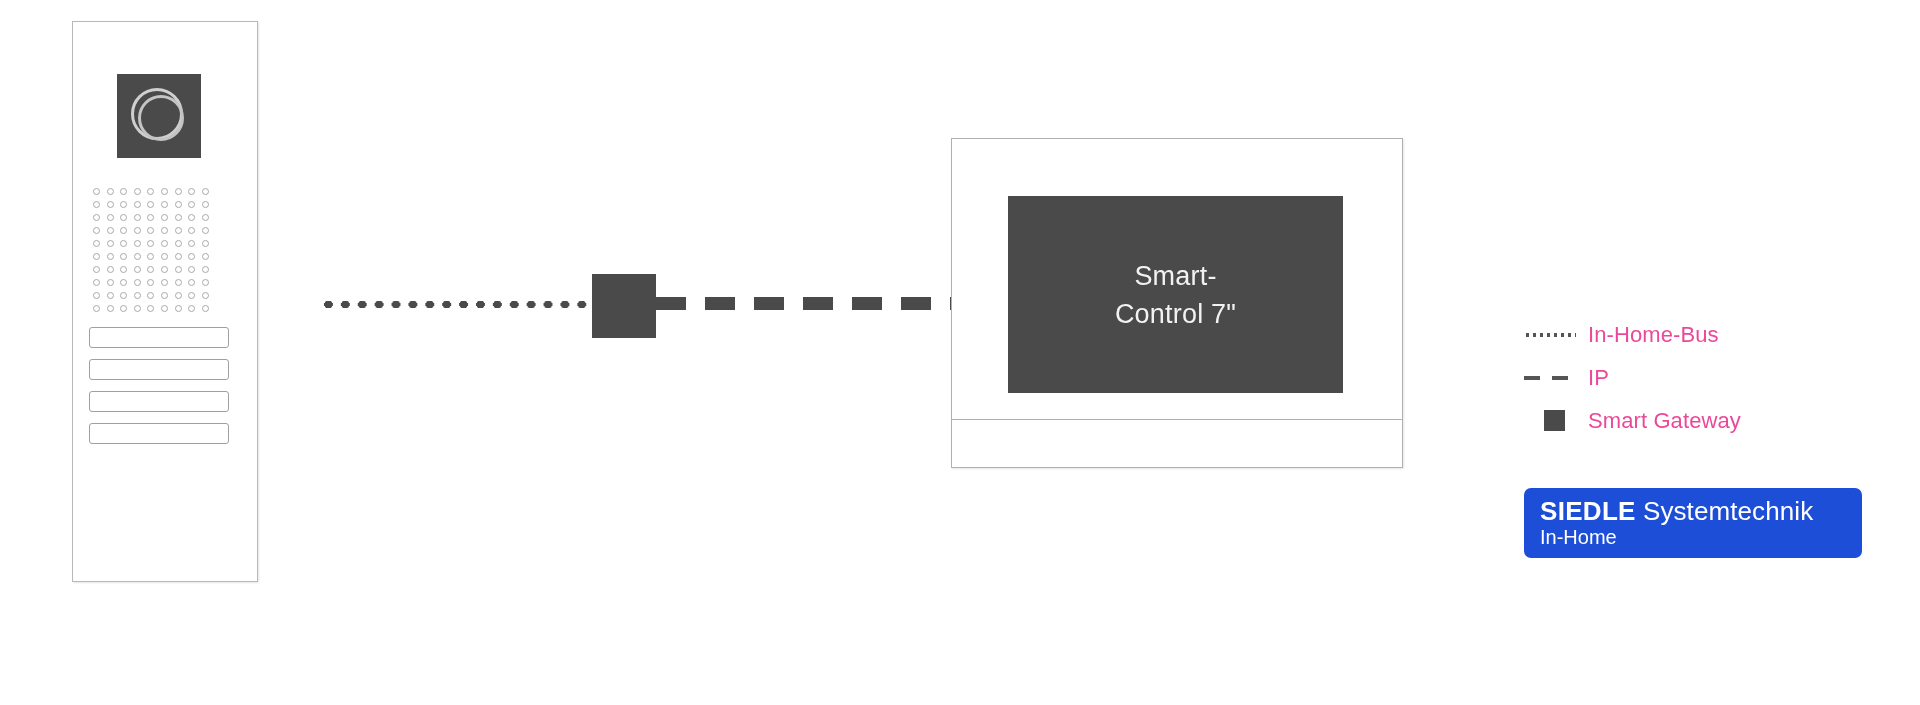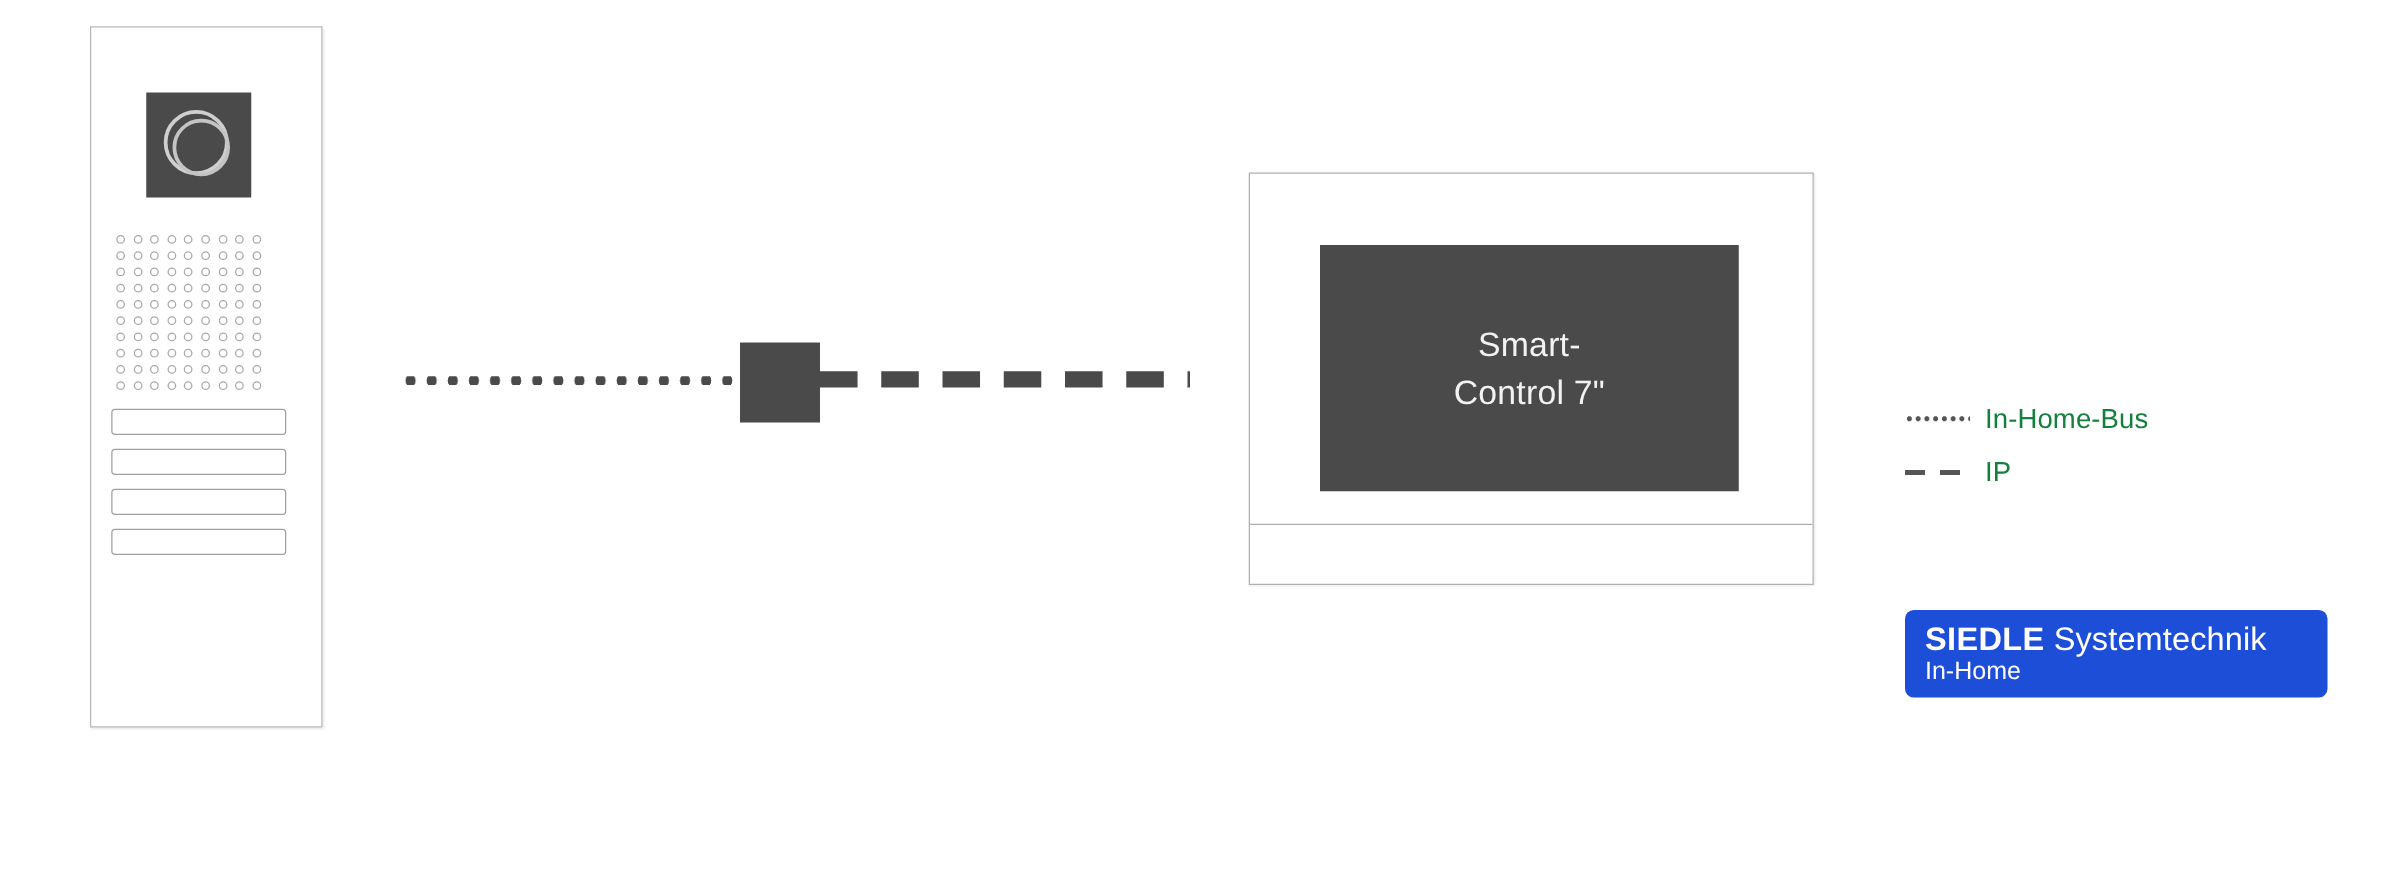--- a/index.html
+++ b/index.html
@@ -127,21 +127,20 @@
   .monitor {
     position: absolute;
     left: 951px;
     top: 138px;
     width: 452px;
     height: 330px;
     background: #ffffff;
     border: 1px solid #b0b0b0;
     box-sizing: border-box;
     box-shadow: 1px 1px 2px rgba(0,0,0,0.10);
-    margin-left: 48px;
   }
   .monitor-screen {
     position: absolute;
     left: 56px;
     top: 57px;
     width: 335px;
     height: 197px;
     background: #4a4a4a;
   }
   .monitor-label {
@@ -201,21 +200,21 @@
     background-repeat: repeat-x;
   }
   .marker-square {
     width: 21px;
     height: 21px;
     background: #4a4a4a;
     margin-left: 20px;
   }
   .legend-label {
     font-size: 22px;
-    color: #15803d;
+    color: #ec4899;
     letter-spacing: 0.1px;
   }
 
   
   .logo {
     position: absolute;
     left: 1524px;
     top: 488px;
     width: 338px;
     height: 70px;
@@ -380,20 +379,26 @@
       <span class="legend-label">In-Home-Bus</span>
     </div>
 
     <div class="legend-row">
       <span class="legend-marker">
         <span class="marker-dashed"></span>
       </span>
       <span class="legend-label">IP</span>
     </div>
 
+    <div class="legend-row">
+      <span class="legend-marker">
+        <span class="marker-square"></span>
+      </span>
+      <span class="legend-label">Smart Gateway</span>
+    </div>
   </div>
 
   <div class="logo">
     <div class="logo-line1">
       <span class="brand">SIEDLE</span><span> </span><span class="product">Systemtechnik</span>
     </div>
     <div class="logo-line2">In-Home</div>
   </div>
 
 </div>

